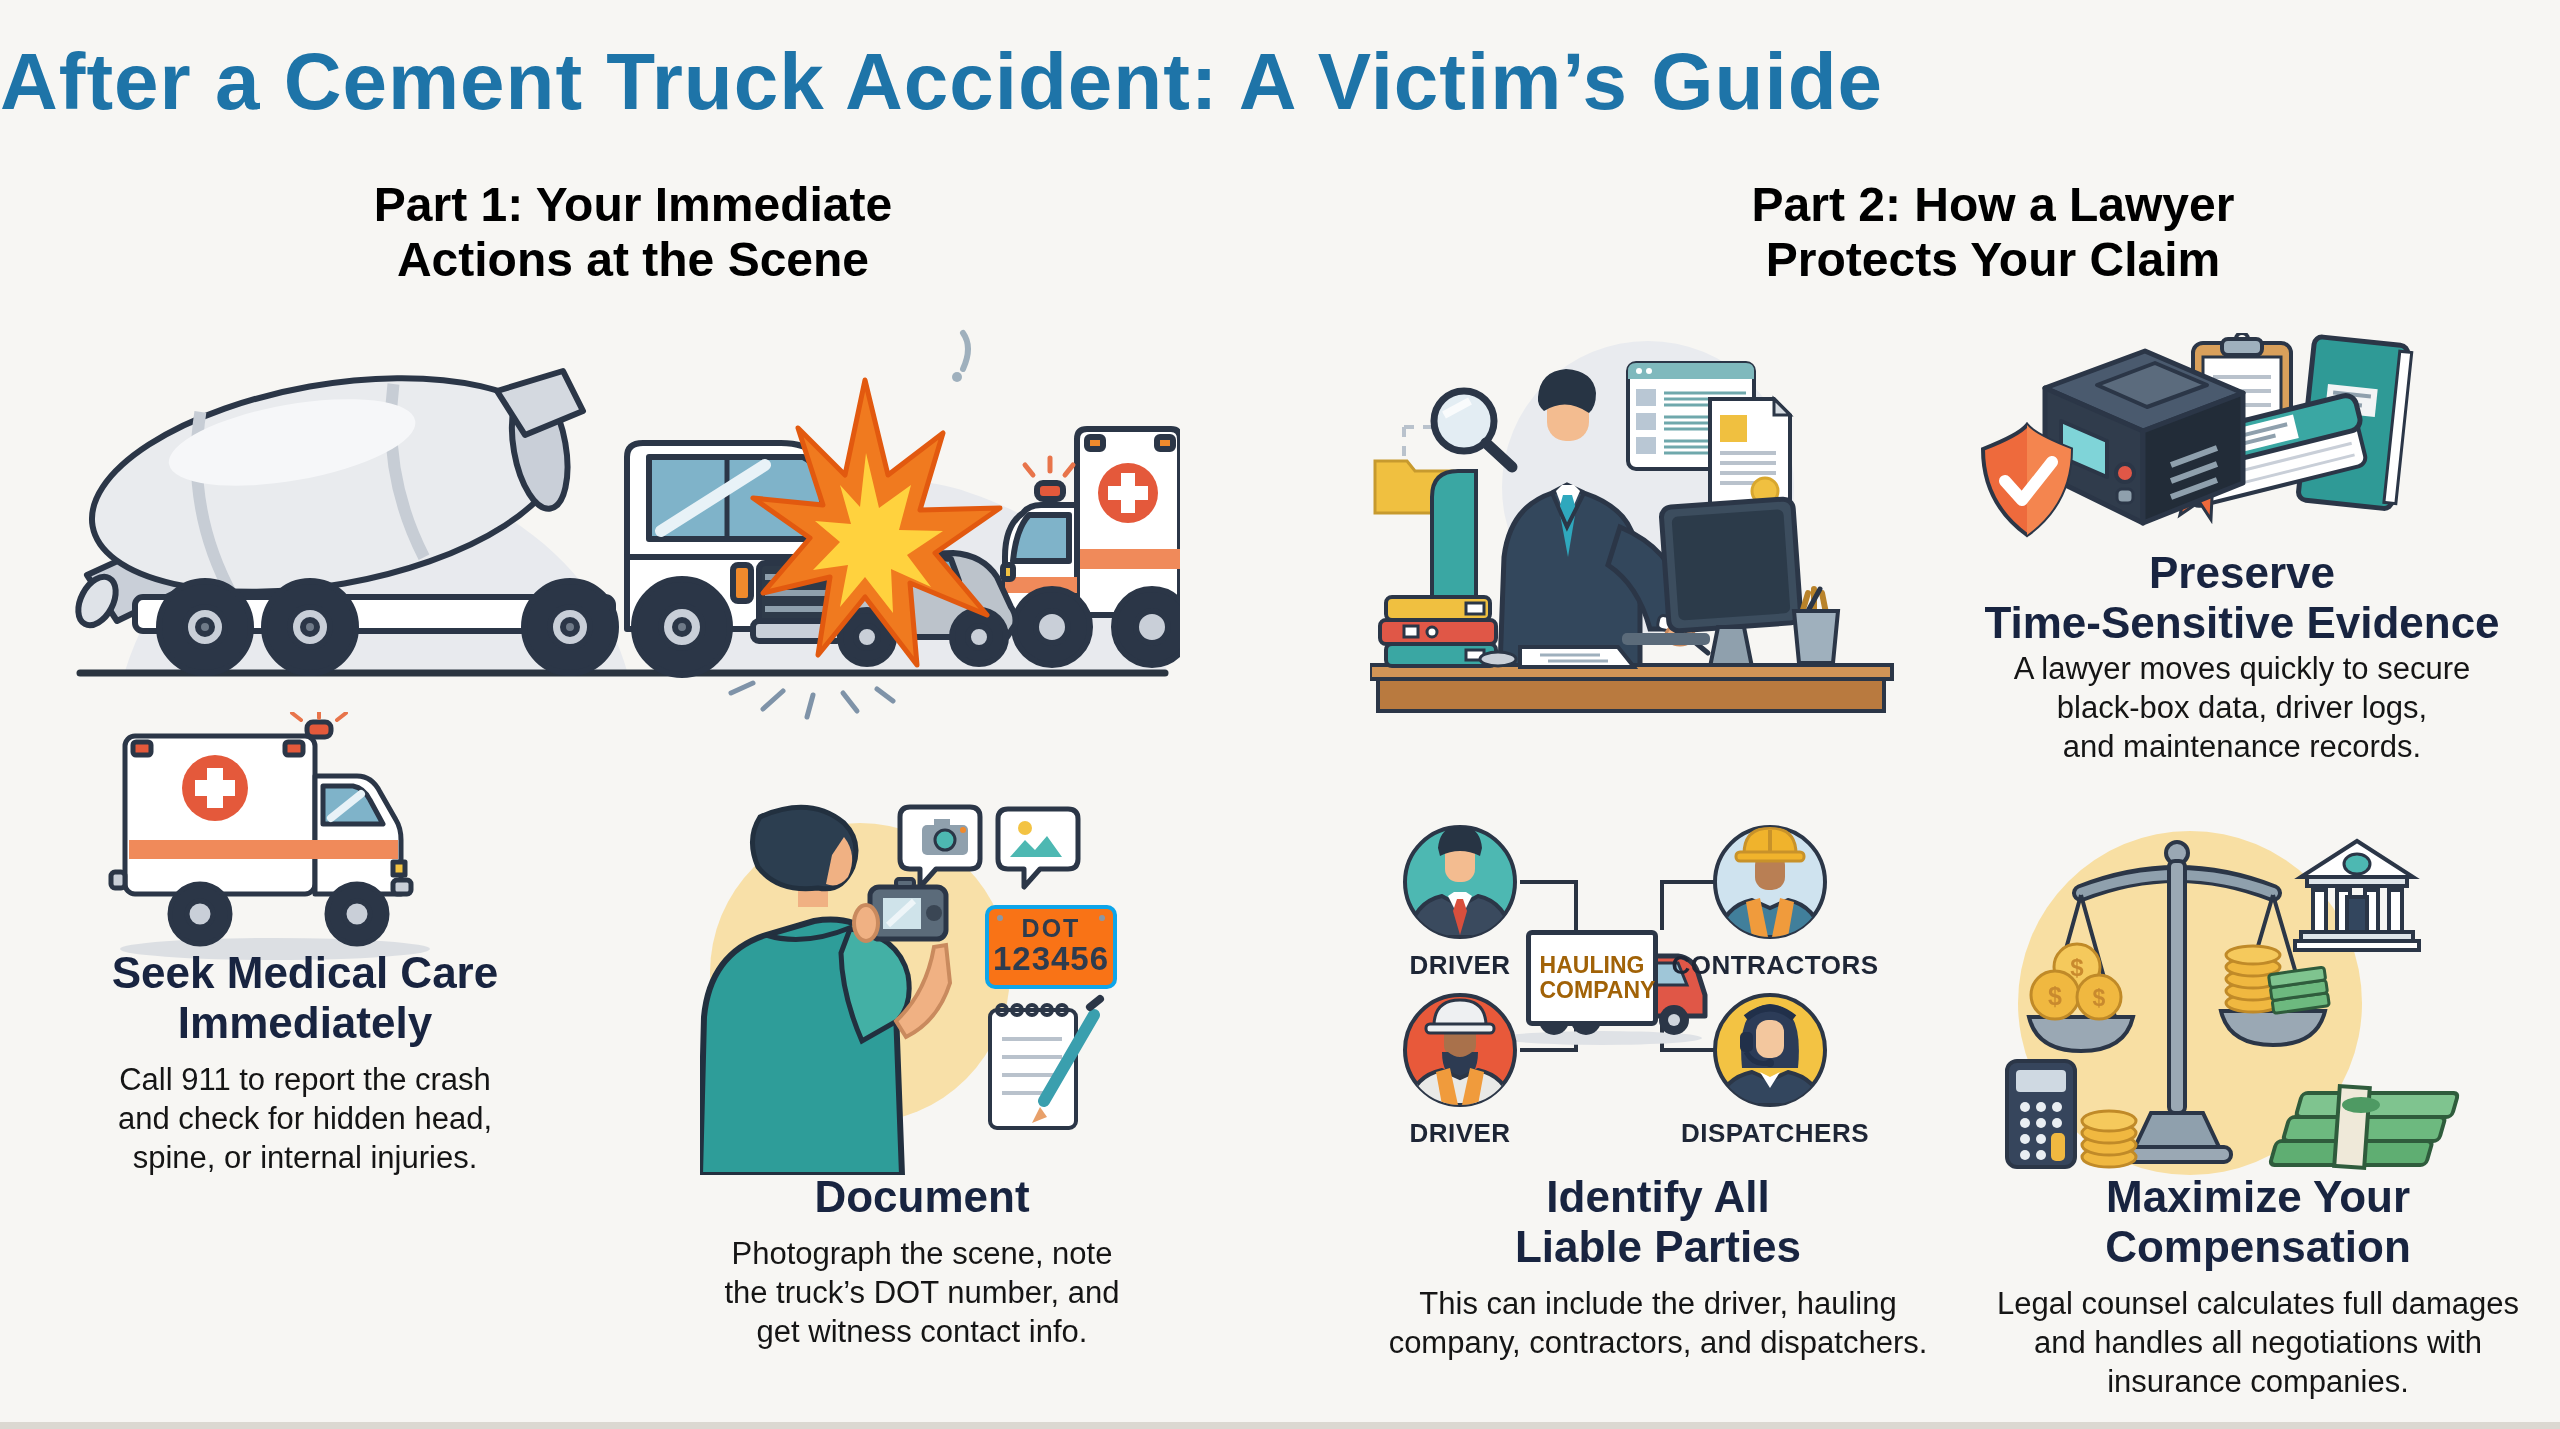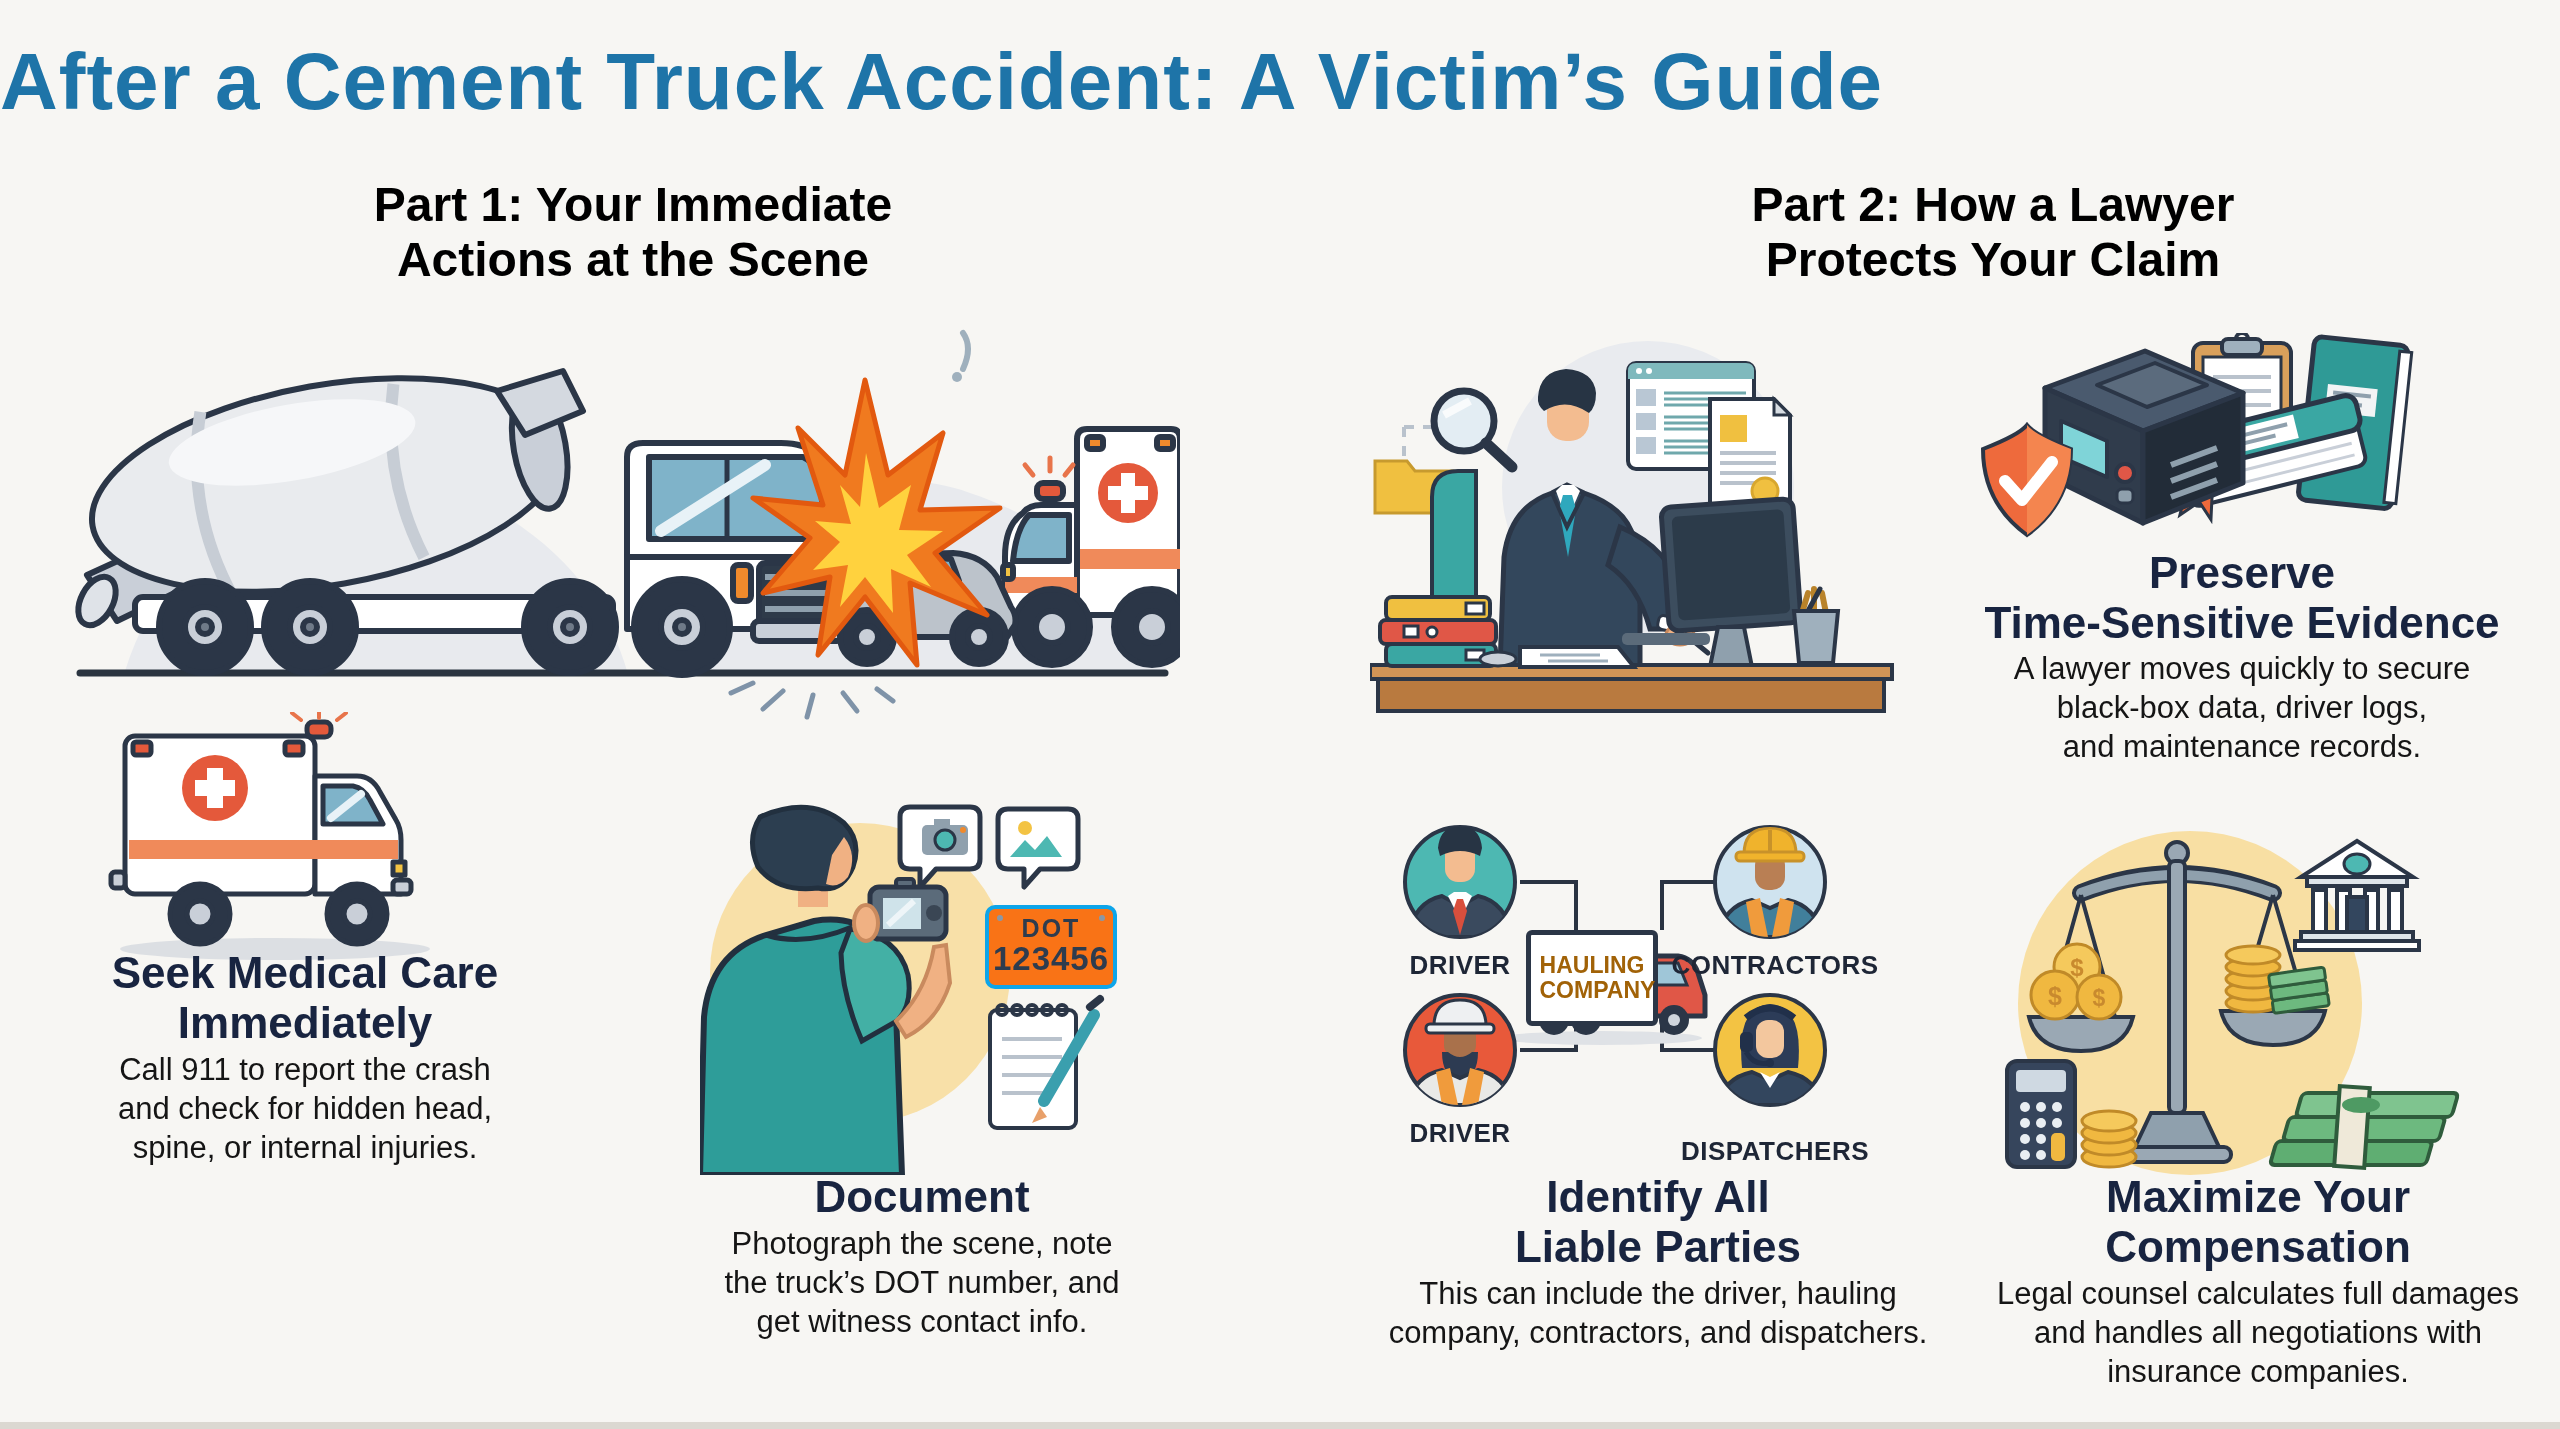--- a/index.html
+++ b/index.html
@@ -2,21 +2,21 @@
 <html><head>
 <meta charset="utf-8">
 <style>
   html,body{margin:0;padding:0;}
   body{width:2560px;height:1429px;background:#f7f6f3;font-family:"Liberation Sans",sans-serif;overflow:hidden;}
   .canvas{position:relative;width:2560px;height:1429px;background:#f7f6f3;}
   .abs{position:absolute;}
   .title{top:36px;left:0;width:2560px;text-align:left;font-size:80px;font-weight:700;color:#1e74a8;letter-spacing:1px;}
   .part-heading{font-size:48px;font-weight:700;color:#000000;line-height:1.14;text-align:center;}
   .sec-heading{font-size:44px;font-weight:700;color:#182440;line-height:1.14;text-align:center;}
-  .sec-body{font-size:31px;font-weight:400;color:#151515;line-height:1.26;text-align:center;margin-top:2px;}
+  .sec-body{font-size:31px;font-weight:400;color:#151515;line-height:1.26;text-align:center;margin-top:12px;}
   .dg-label{font-size:26px;font-weight:700;color:#1e2636;text-align:center;letter-spacing:0.5px;}
   svg{display:block;}
   .illus{pointer-events:none;}
   
   .plate{left:985px;top:905px;width:124px;height:76px;background:#f97316;border:4px solid #0ea5e9;border-radius:10px;
          display:flex;flex-direction:column;align-items:center;justify-content:center;}
   .plate .dot-lbl{font-size:25px;font-weight:800;color:#2e3c4e;letter-spacing:2px;line-height:1;}
   .plate .dot-num{font-size:33px;font-weight:700;color:#2e3c4e;letter-spacing:1px;line-height:1.1;}
   .plate .screw{position:absolute;top:6px;width:6px;height:6px;border-radius:50%;background:#8b97a5;}
   .screw.l{left:8px}.screw.r{right:8px}
@@ -475,21 +475,21 @@
           <circle cx="390" cy="263" r="4" fill="#21304a"></circle>
           <path d="M338,305 Q344,278 372,272 L390,280 L408,272 Q436,278 442,305 Z" fill="#33465e" stroke="#2b3647" stroke-width="4"></path>
           <path d="M380,272 L390,288 L400,272 L390,277 Z" fill="#ffffff"></path>
         </g>
       </g>
     </svg>
 
     <div class="abs dg-label" style="left:0px;top:150px;width:160px;">DRIVER</div>
     <div class="abs dg-label" style="left:290px;top:150px;width:210px;">CONTRACTORS</div>
     <div class="abs dg-label" style="left:0px;top:318px;width:160px;">DRIVER</div>
-    <div class="abs dg-label" style="left:290px;top:336px;width:210px;">DISPATCHERS</div>
+    <div class="abs dg-label" style="left:290px;top:318px;width:210px;">DISPATCHERS</div>
   </div>
 
   <div class="abs haul-box">
     <div class="txt">HAULING COMPANY</div>
   </div>
 
   <div class="abs" style="left:1348px;top:1172px;width:620px;">
     <div class="sec-heading">
       <div>Identify All</div>
       <div>Liable Parties</div>

